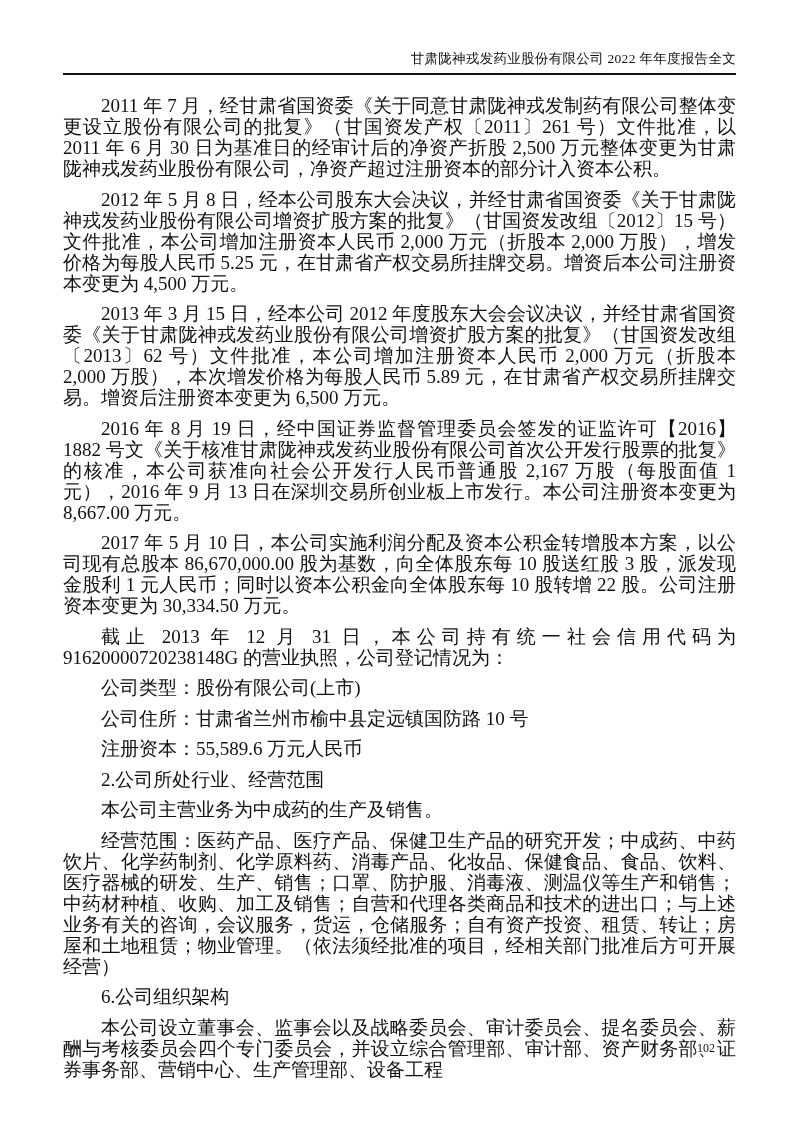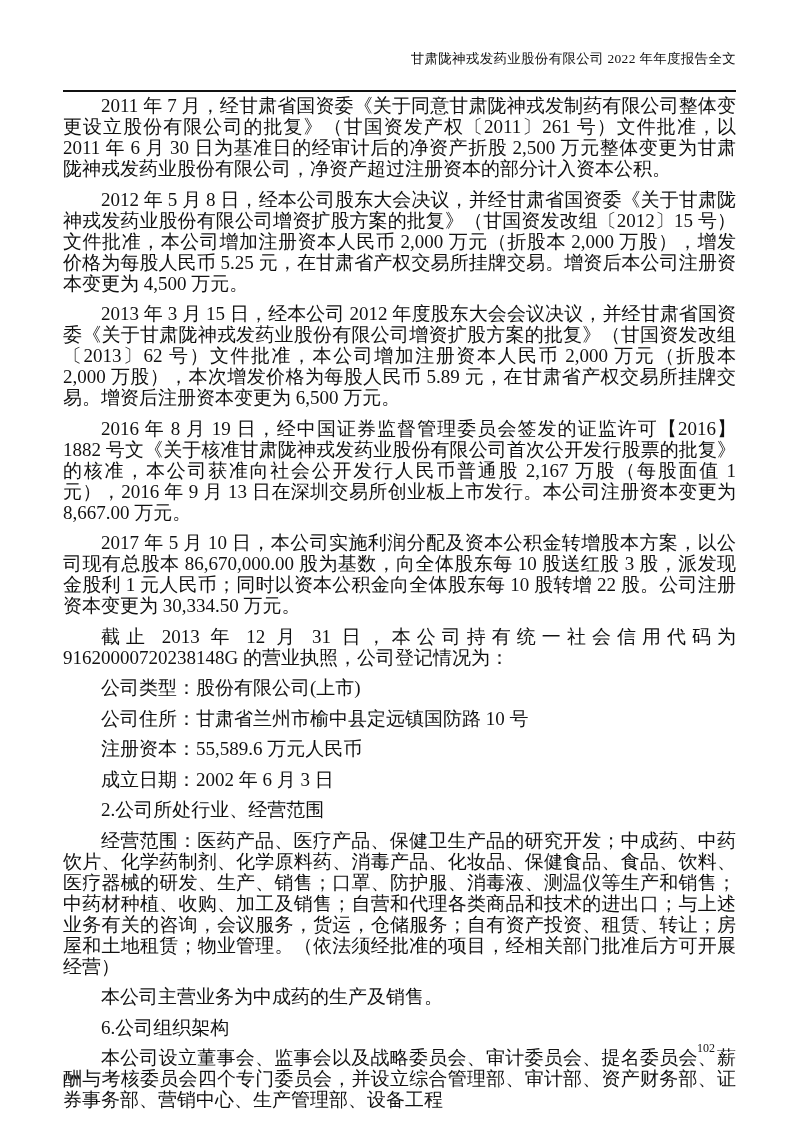--- a/index.html
+++ b/index.html
@@ -18,21 +18,21 @@
     overflow: hidden;
   }
   .page-header {
     position: absolute;
     left: 63px;
     right: 57px;
     top: 50px;
     text-align: right;
     font-size: 13.5px;
     line-height: 18px;
-    padding-bottom: 22px;
+    padding-bottom: 5px;
     border-bottom: 2px solid #111111;
     letter-spacing: 0.3px;
   }
   .page-body {
     position: absolute;
     left: 63px;
     right: 57px;
     top: 95px;
     font-size: 19px;
     line-height: 21px;
@@ -62,24 +62,23 @@
   <main class="page-body">
     <p>2011 年 7 月，经甘肃省国资委《关于同意甘肃陇神戎发制药有限公司整体变更设立股份有限公司的批复》（甘国资发产权〔2011〕261 号）文件批准，以 2011 年 6 月 30 日为基准日的经审计后的净资产折股 2,500 万元整体变更为甘肃陇神戎发药业股份有限公司，净资产超过注册资本的部分计入资本公积。</p>
     <p>2012 年 5 月 8 日，经本公司股东大会决议，并经甘肃省国资委《关于甘肃陇神戎发药业股份有限公司增资扩股方案的批复》（甘国资发改组〔2012〕15 号）文件批准，本公司增加注册资本人民币 2,000 万元（折股本 2,000 万股），增发价格为每股人民币 5.25 元，在甘肃省产权交易所挂牌交易。增资后本公司注册资本变更为 4,500 万元。</p>
     <p>2013 年 3 月 15 日，经本公司 2012 年度股东大会会议决议，并经甘肃省国资委《关于甘肃陇神戎发药业股份有限公司增资扩股方案的批复》（甘国资发改组〔2013〕62 号）文件批准，本公司增加注册资本人民币 2,000 万元（折股本 2,000 万股），本次增发价格为每股人民币 5.89 元，在甘肃省产权交易所挂牌交易。增资后注册资本变更为 6,500 万元。</p>
     <p>2016 年 8 月 19 日，经中国证券监督管理委员会签发的证监许可【2016】1882 号文《关于核准甘肃陇神戎发药业股份有限公司首次公开发行股票的批复》的核准，本公司获准向社会公开发行人民币普通股 2,167 万股（每股面值 1 元），2016 年 9 月 13 日在深圳交易所创业板上市发行。本公司注册资本变更为 8,667.00 万元。</p>
     <p>2017 年 5 月 10 日，本公司实施利润分配及资本公积金转增股本方案，以公司现有总股本 86,670,000.00 股为基数，向全体股东每 10 股送红股 3 股，派发现金股利 1 元人民币；同时以资本公积金向全体股东每 10 股转增 22 股。公司注册资本变更为 30,334.50 万元。</p>
     <p>截止 2013 年 12 月 31 日，本公司持有统一社会信用代码为 91620000720238148G 的营业执照，公司登记情况为：</p>
     <p>公司类型：股份有限公司(上市)</p>
     <p>公司住所：甘肃省兰州市榆中县定远镇国防路 10 号</p>
     <p>注册资本：55,589.6 万元人民币</p>
-    <p>成立日期：2002 年 6 月 3 日</p>
     <p>2.公司所处行业、经营范围</p>
+    <p>本公司主营业务为中成药的生产及销售。</p>
     <p>经营范围：医药产品、医疗产品、保健卫生产品的研究开发；中成药、中药饮片、化学药制剂、化学原料药、消毒产品、化妆品、保健食品、食品、饮料、医疗器械的研发、生产、销售；口罩、防护服、消毒液、测温仪等生产和销售；中药材种植、收购、加工及销售；自营和代理各类商品和技术的进出口；与上述业务有关的咨询，会议服务，货运，仓储服务；自有资产投资、租赁、转让；房屋和土地租赁；物业管理。（依法须经批准的项目，经相关部门批准后方可开展经营）</p>
-    <p>本公司主营业务为中成药的生产及销售。</p>
     <p>6.公司组织架构</p>
     <p>本公司设立董事会、监事会以及战略委员会、审计委员会、提名委员会、薪酬与考核委员会四个专门委员会，并设立综合管理部、审计部、资产财务部、证券事务部、营销中心、生产管理部、设备工程</p>
   </main>
 
   <footer class="page-footer">
     <span>102</span>
   </footer>
 
 </div>
 

